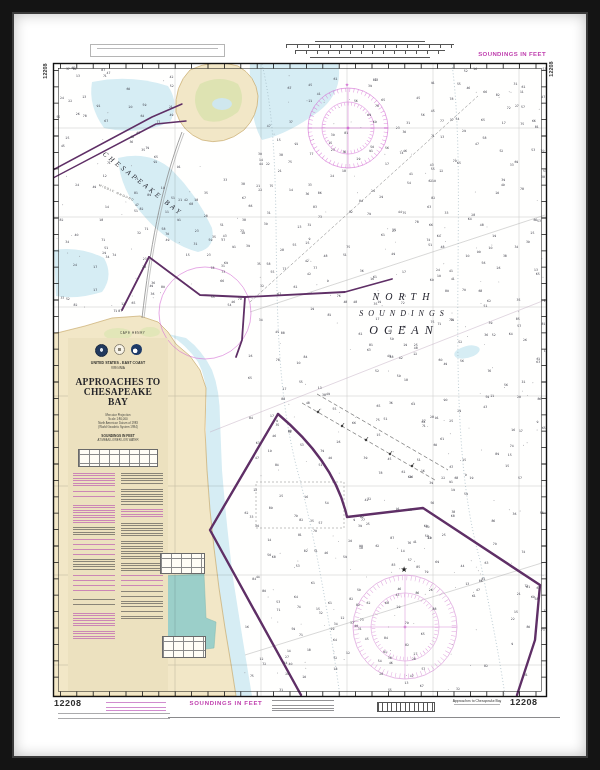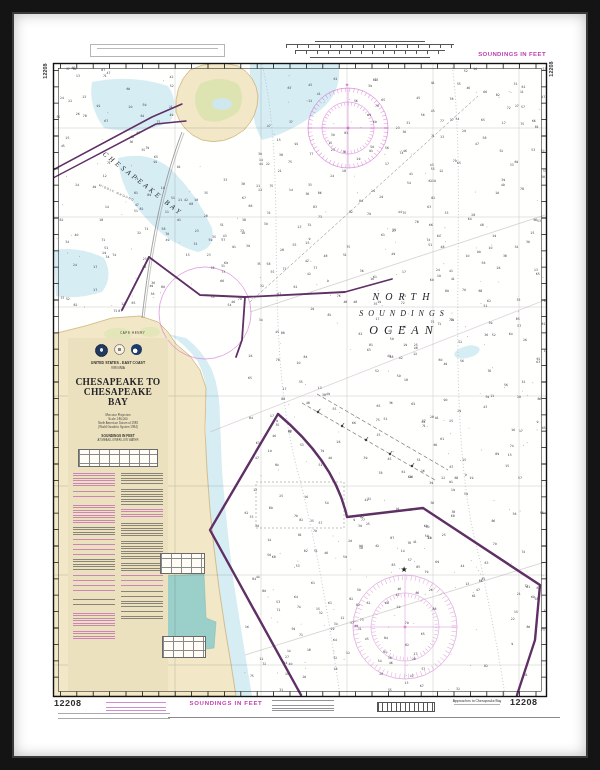--- a/index.html
+++ b/index.html
@@ -944,21 +944,21 @@
   <div class="lbl" style="left:120px;top:331px;font-size:3px;letter-spacing:.6px;color:#4a4a42;">CAPE HENRY</div>
 
   <div class="panel">
     <div class="logos">
       <span class="logo logo1"></span>
       <span class="logo logo2"></span>
       <span class="logo logo3"></span>
     </div>
     <div class="c" style="font-size:3.6px;font-weight:bold;color:#33332e;">UNITED STATES - EAST COAST</div>
     <div class="c" style="font-size:3.2px;margin-top:1px;color:#44443c;">VIRGINIA</div>
-    <div class="c" style="font-family:'Liberation Serif',serif;font-size:9.5px;font-weight:bold;letter-spacing:.3px;margin-top:7px;color:#26262a;">CHESAPEAKE TO</div>
+    <div class="c" style="font-family:'Liberation Serif',serif;font-size:9.5px;font-weight:bold;letter-spacing:.3px;margin-top:7px;color:#26262a;">APPROACHES TO</div>
     <div class="c" style="font-family:'Liberation Serif',serif;font-size:9.5px;font-weight:bold;letter-spacing:.3px;color:#26262a;">CHESAPEAKE BAY</div>
     <div class="c" style="font-size:2.9px;margin-top:6px;color:#4a4a44;">Mercator Projection</div>
     <div class="c" style="font-size:2.9px;color:#4a4a44;">Scale 1:80,000</div>
     <div class="c" style="font-size:2.9px;color:#4a4a44;">North American Datum of 1983</div>
     <div class="c" style="font-size:2.9px;color:#4a4a44;">(World Geodetic System 1984)</div>
     <div class="c" style="font-size:3.3px;font-weight:bold;margin-top:5px;color:#33332e;">SOUNDINGS IN FEET</div>
     <div class="c" style="font-size:2.8px;color:#4a4a44;">AT MEAN LOWER LOW WATER</div>
     <div class="grid" style="width:78px;height:16px;margin:7px auto 0 auto;"></div>
     <div class="nbcols">
       <div class="nbcol">

